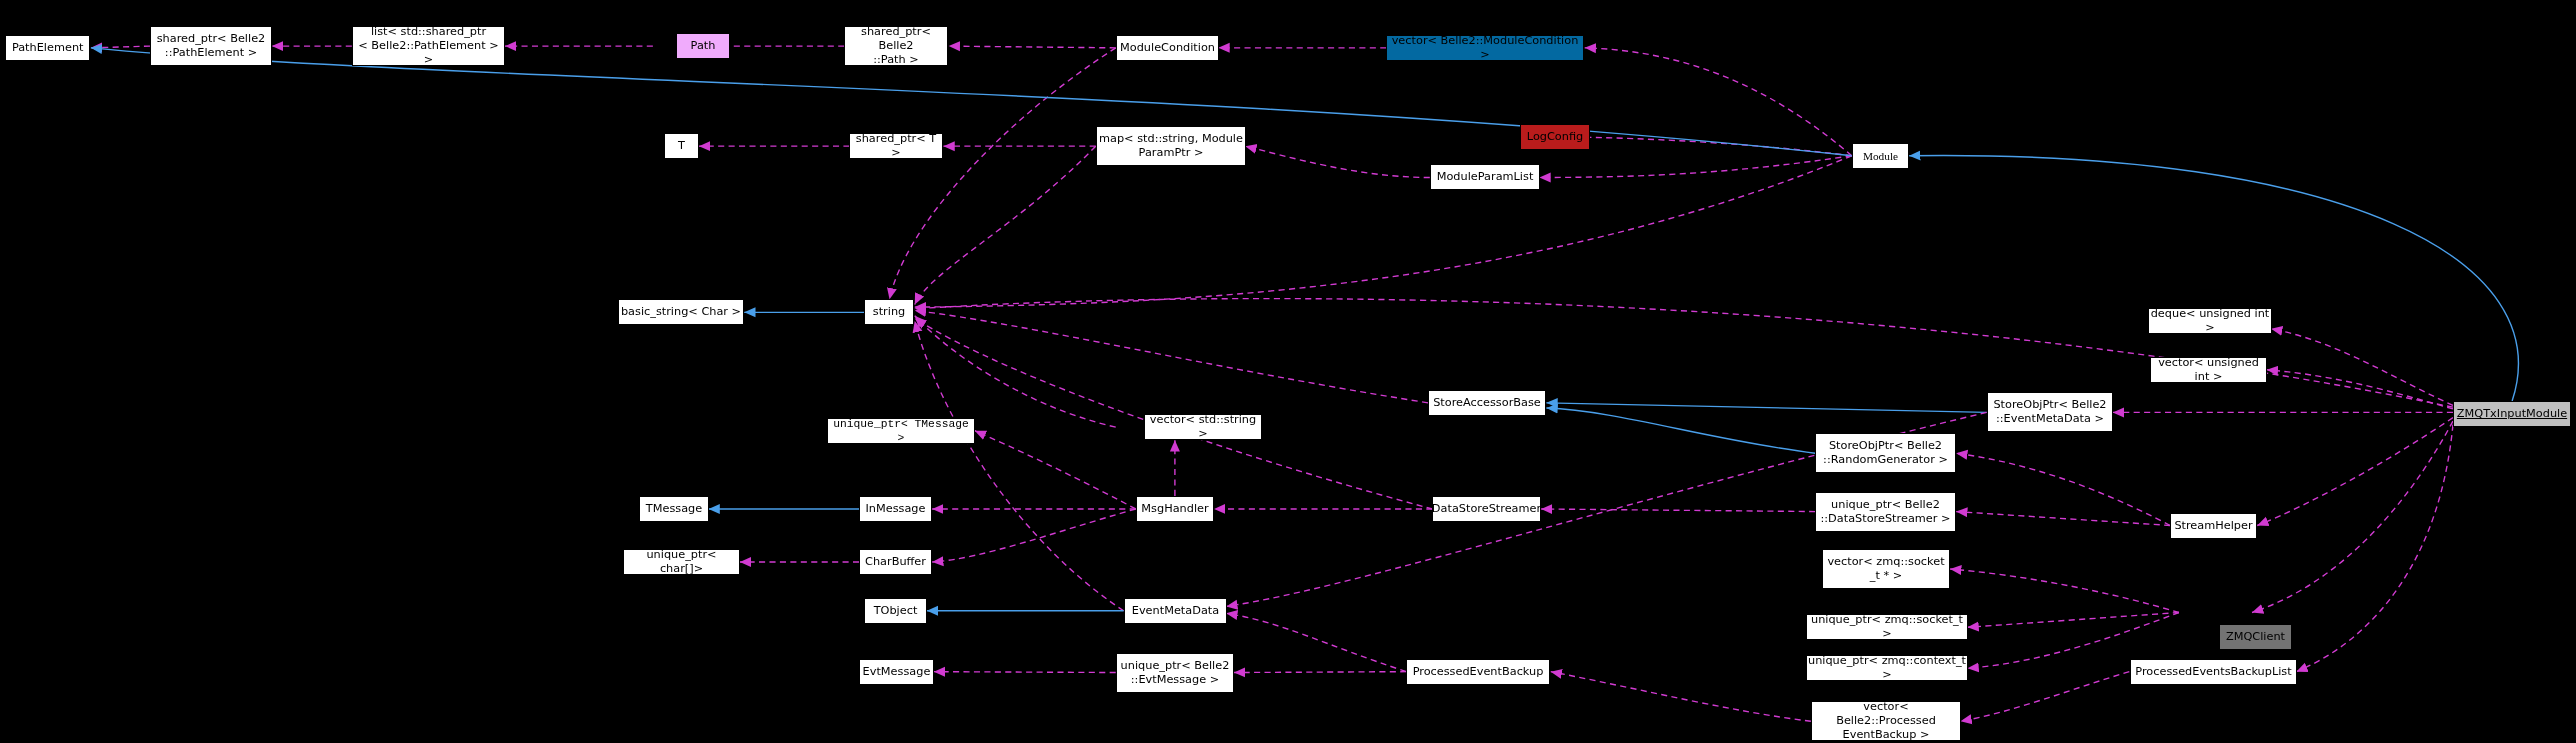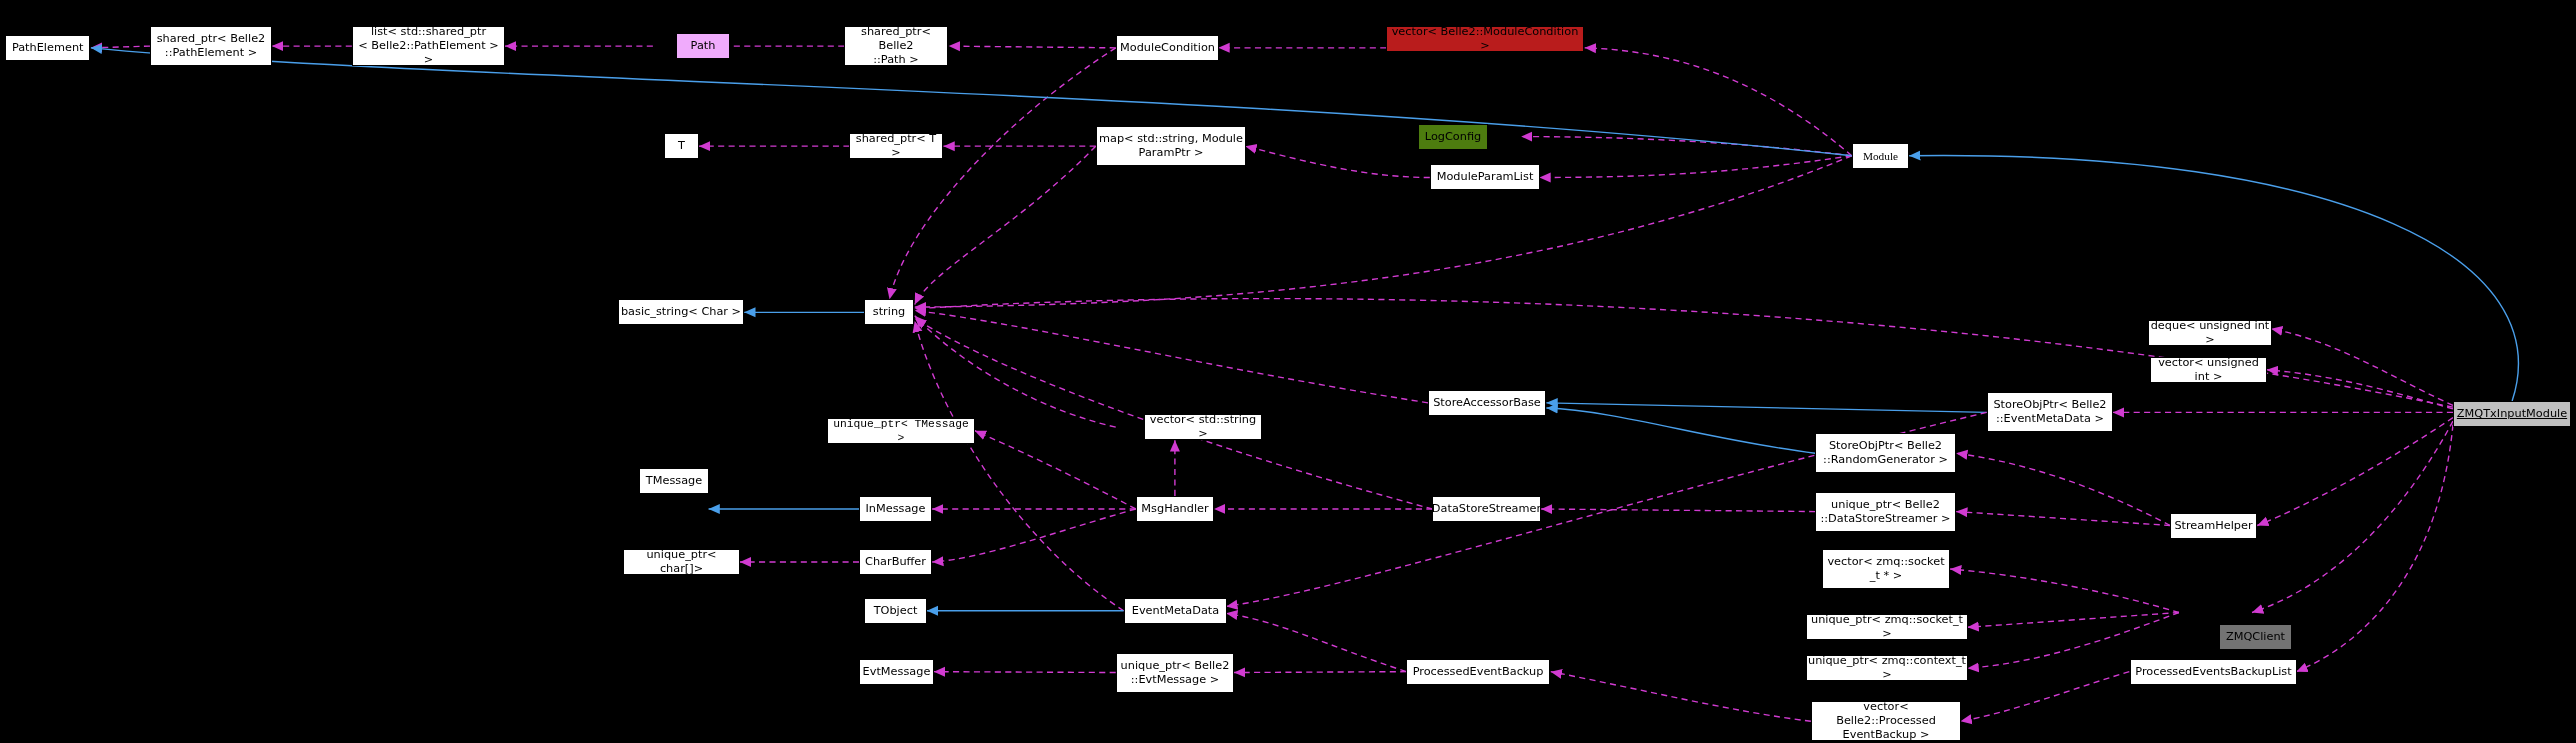--- a/index.html
+++ b/index.html
@@ -82,41 +82,41 @@
     </svg>
 <div class="node" style="left: 5.2px; top: 35px; width: 85px; height: 26px; background: rgb(255, 255, 255); color: rgb(0, 0, 0);">PathElement</div>
     <div class="node" style="left: 150px; top: 26px; width: 122px; height: 40px; background: rgb(255, 255, 255); color: rgb(0, 0, 0);">shared_ptr&lt; Belle2
 ::PathElement &gt;</div>
     <div class="node" style="left: 352px; top: 26px; width: 153px; height: 40px; background: rgb(255, 255, 255); color: rgb(0, 0, 0);">list&lt; std::shared_ptr
 &lt; Belle2::PathElement &gt; &gt;</div>
     <div class="node" style="left: 676px; top: 33px; width: 54px; height: 26px; background: #f0abfc; color: rgb(0, 0, 0);">Path</div>
     <div class="node" style="left: 844px; top: 26px; width: 104px; height: 40px; background: rgb(255, 255, 255); color: rgb(0, 0, 0);">shared_ptr&lt; Belle2
 ::Path &gt;</div>
     <div class="node" style="left: 1116px; top: 35px; width: 103px; height: 26px; background: rgb(255, 255, 255); color: rgb(0, 0, 0);">ModuleCondition</div>
-    <div class="node" style="left: 1386px; top: 26px; width: 198px; height: 26px; background: #b91c1c; color: rgb(0, 0, 0);">vector&lt; Belle2::ModuleCondition &gt;</div>
+    <div class="node" style="left: 1386px; top: 35px; width: 198px; height: 26px; background: #0369a1; color: rgb(0, 0, 0);">vector&lt; Belle2::ModuleCondition &gt;</div>
     <div class="node" style="left: 664px; top: 133px; width: 35px; height: 26px; background: rgb(255, 255, 255); color: rgb(0, 0, 0);">T</div>
     <div class="node" style="left: 849px; top: 133px; width: 94px; height: 26px; background: rgb(255, 255, 255); color: rgb(0, 0, 0);">shared_ptr&lt; T &gt;</div>
     <div class="node" style="left: 1096px; top: 126px; width: 150px; height: 40px; background: rgb(255, 255, 255); color: rgb(0, 0, 0);">map&lt; std::string, Module
 ParamPtr &gt;</div>
-    <div class="node" style="left: 1418px; top: 124px; width: 70px; height: 26px; background: #4d7c0f; color: rgb(0, 0, 0);">LogConfig</div>
+    <div class="node" style="left: 1520px; top: 124px; width: 70px; height: 26px; background: #b91c1c; color: rgb(0, 0, 0);">LogConfig</div>
     <div class="node" style="left: 1430px; top: 164px; width: 110px; height: 26px; background: rgb(255, 255, 255); color: rgb(0, 0, 0);">ModuleParamList</div>
     <div class="node" style="left: 1852px; top: 143px; width: 57px; height: 26px; background: rgb(255, 255, 255); color: rgb(0, 0, 0); font-family: Liberation Serif, serif;">Module</div>
     <div class="node" style="left: 618px; top: 299px; width: 126px; height: 26px; background: rgb(255, 255, 255); color: rgb(0, 0, 0);">basic_string&lt; Char &gt;</div>
     <div class="node" style="left: 864px; top: 299px; width: 50px; height: 26px; background: rgb(255, 255, 255); color: rgb(0, 0, 0);">string</div>
-    <div class="node" style="left: 2148px; top: 320px; width: 124px; height: 26px; background: rgb(255, 255, 255); color: rgb(0, 0, 0);">deque&lt; unsigned int &gt;</div>
+    <div class="node" style="left: 2148px; top: 308px; width: 124px; height: 26px; background: rgb(255, 255, 255); color: rgb(0, 0, 0);">deque&lt; unsigned int &gt;</div>
     <div class="node" style="left: 2150px; top: 357px; width: 117px; height: 26px; background: rgb(255, 255, 255); color: rgb(0, 0, 0);">vector&lt; unsigned int &gt;</div>
     <div class="node" style="left: 1428px; top: 390px; width: 118px; height: 26px; background: rgb(255, 255, 255); color: rgb(0, 0, 0);">StoreAccessorBase</div>
     <div class="node" style="left: 1987px; top: 392px; width: 126px; height: 40px; background: rgb(255, 255, 255); color: rgb(0, 0, 0);">StoreObjPtr&lt; Belle2
 ::EventMetaData &gt;</div>
     <div class="node highlight" style="left: 2453px; top: 401px; width: 118px; height: 26px; background: rgb(191, 191, 191); color: rgb(0, 0, 0); text-decoration: underline;">ZMQTxInputModule</div>
     <div class="node" style="left: 827px; top: 418px; width: 148px; height: 26px; background: rgb(255, 255, 255); color: rgb(0, 0, 0); font-family: Liberation Mono, monospace;">unique_ptr&lt; TMessage &gt;</div>
     <div class="node" style="left: 1116px; top: 414px; width: 118px; height: 26px; background: rgb(255, 255, 255); color: rgb(0, 0, 0); margin-left: 28px;">vector&lt; std::string &gt;</div>
     <div class="node" style="left: 1815px; top: 433px; width: 141px; height: 40px; background: rgb(255, 255, 255); color: rgb(0, 0, 0);">StoreObjPtr&lt; Belle2
 ::RandomGenerator &gt;</div>
-    <div class="node" style="left: 639px; top: 468px; width: 70px; height: 26px; background: rgb(255, 255, 255); color: rgb(0, 0, 0); text-align: right;">TMessage</div>
+    <div class="node" style="left: 639px; top: 496px; width: 70px; height: 26px; background: rgb(255, 255, 255); color: rgb(0, 0, 0); text-align: right;">TMessage</div>
     <div class="node" style="left: 859px; top: 496px; width: 73px; height: 26px; background: rgb(255, 255, 255); color: rgb(0, 0, 0);">InMessage</div>
     <div class="node" style="left: 1136px; top: 496px; width: 78px; height: 26px; background: rgb(255, 255, 255); color: rgb(0, 0, 0);">MsgHandler</div>
     <div class="node" style="left: 1432px; top: 496px; width: 109px; height: 26px; background: rgb(255, 255, 255); color: rgb(0, 0, 0);">DataStoreStreamer</div>
     <div class="node" style="left: 1815px; top: 492px; width: 141px; height: 40px; background: rgb(255, 255, 255); color: rgb(0, 0, 0);">unique_ptr&lt; Belle2
 ::DataStoreStreamer &gt;</div>
     <div class="node" style="left: 2170px; top: 513px; width: 87px; height: 26px; background: rgb(255, 255, 255); color: rgb(0, 0, 0);">StreamHelper</div>
     <div class="node" style="left: 623px; top: 549px; width: 117px; height: 26px; background: rgb(255, 255, 255); color: rgb(0, 0, 0);">unique_ptr&lt; char[]&gt;</div>
     <div class="node" style="left: 859px; top: 549px; width: 73px; height: 26px; background: rgb(255, 255, 255); color: rgb(0, 0, 0);">CharBuffer</div>
     <div class="node" style="left: 1822px; top: 549px; width: 128px; height: 40px; background: rgb(255, 255, 255); color: rgb(0, 0, 0);">vector&lt; zmq::socket
 _t * &gt;</div>

